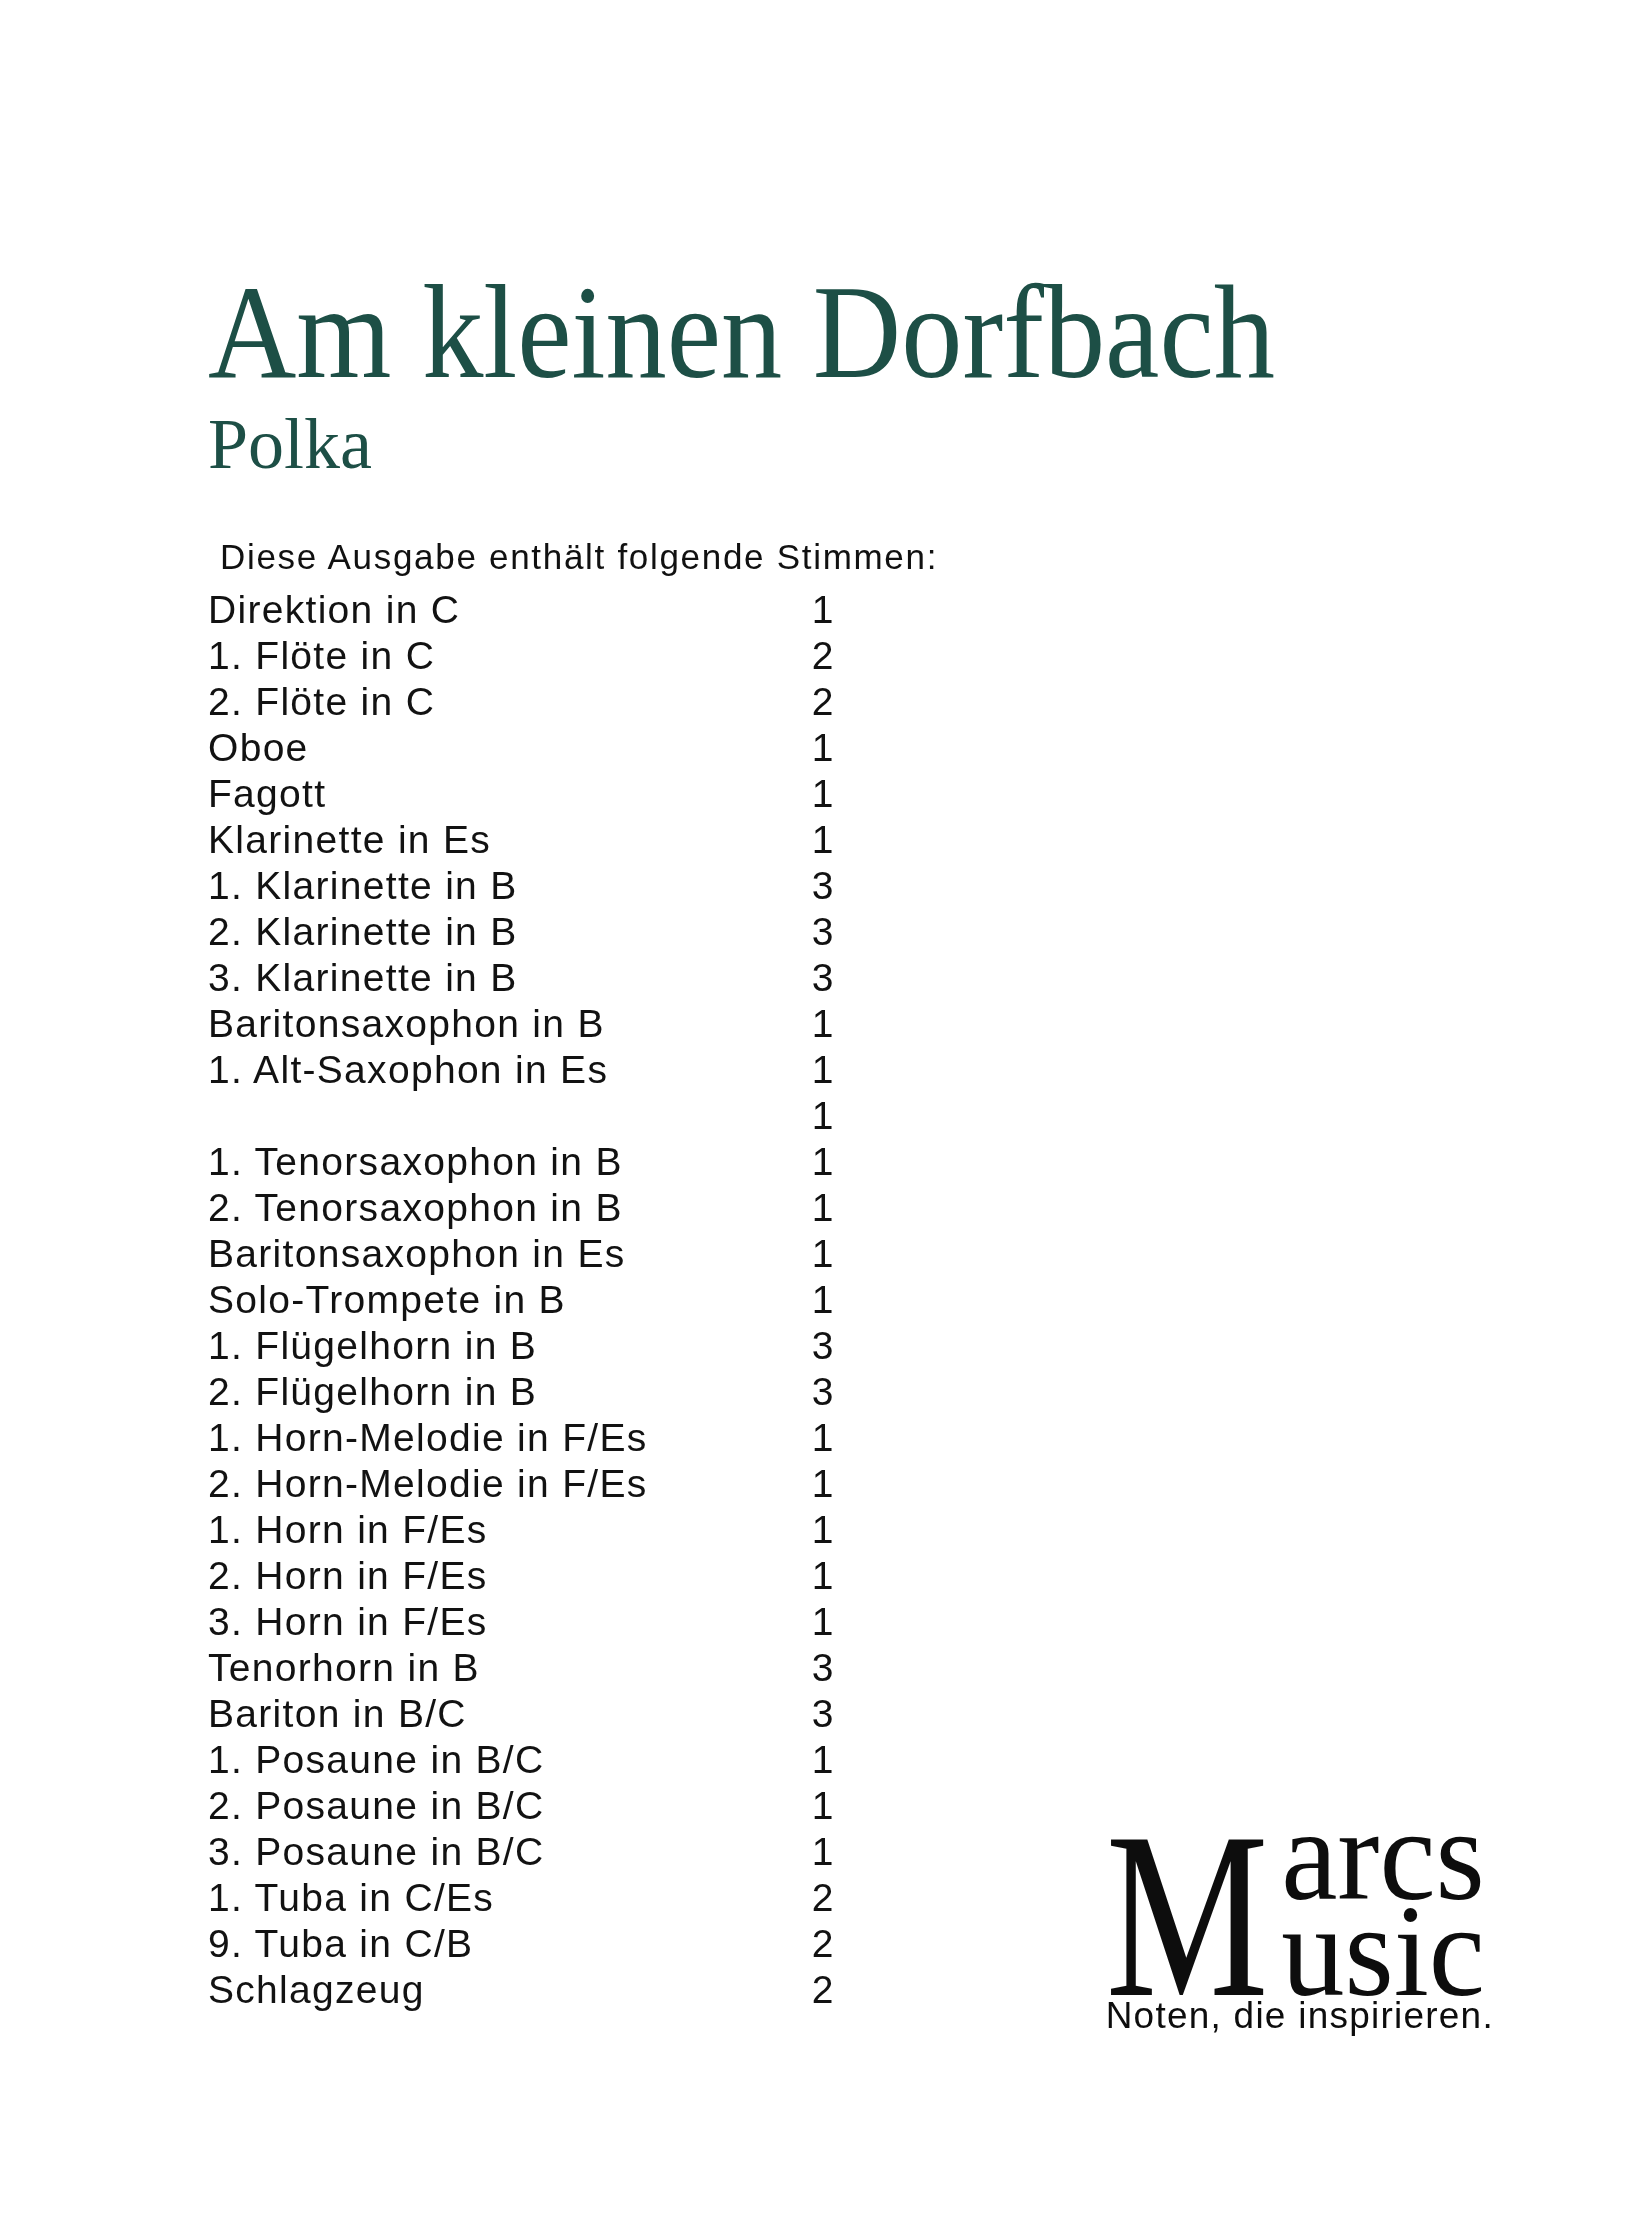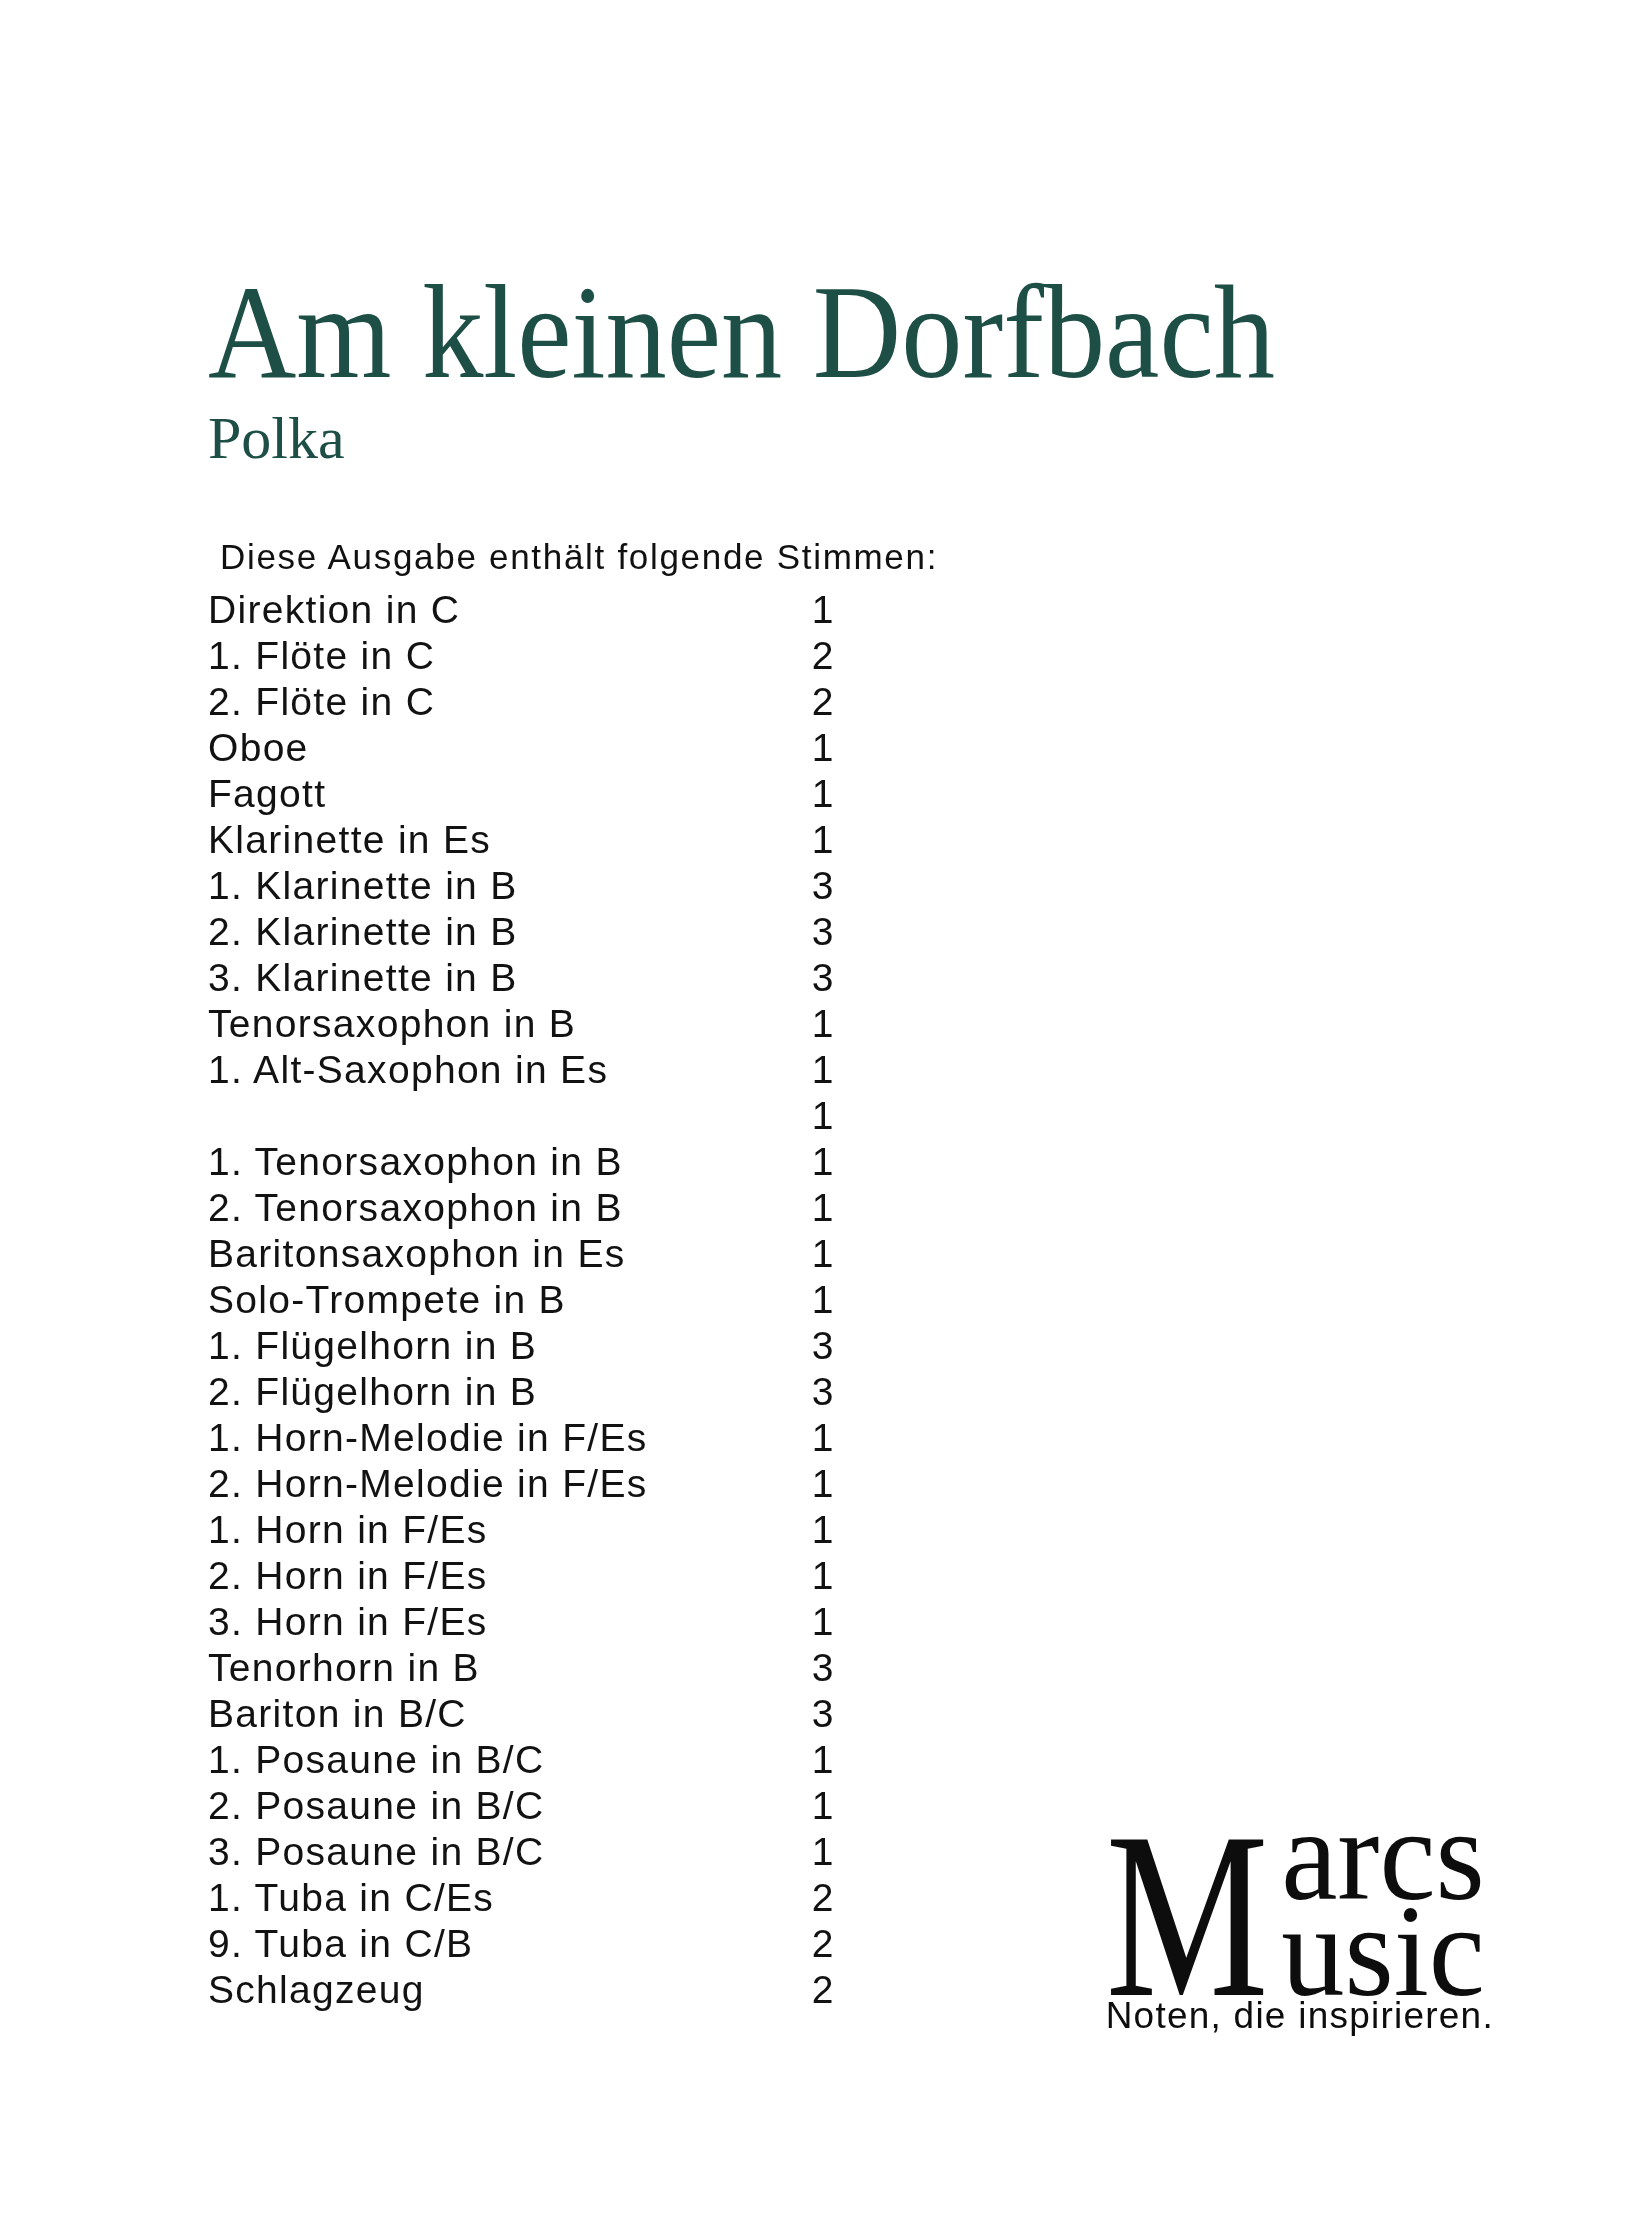--- a/index.html
+++ b/index.html
@@ -35,21 +35,21 @@
     transform: scaleX(0.92);
     transform-origin: left top;
   }
   .subtitle {
     position: absolute;
     left: 208px;
     top: 408px;
     margin: 0;
     font-family: "Liberation Serif", serif;
     font-weight: 400;
-    font-size: 60px;
+    font-size: 72px;
     line-height: 1;
     color: var(--accent);
     white-space: nowrap;
   }
 
   
   .list-header {
     position: absolute;
     left: 208px;
     top: 527px;
@@ -157,21 +157,21 @@
       <span class="part-name">2. Klarinette in B</span>
       <span class="part-count">3</span>
     </div>
 
     <div class="part-row">
       <span class="part-name">3. Klarinette in B</span>
       <span class="part-count">3</span>
     </div>
 
     <div class="part-row">
-      <span class="part-name">Tenorsaxophon in B</span>
+      <span class="part-name">Baritonsaxophon in B</span>
       <span class="part-count">1</span>
     </div>
 
     <div class="part-row">
       <span class="part-name">1. Alt-Saxophon in Es</span>
       <span class="part-count">1</span>
     </div>
 
     <div class="part-row">
       <span class="part-count">1</span>

